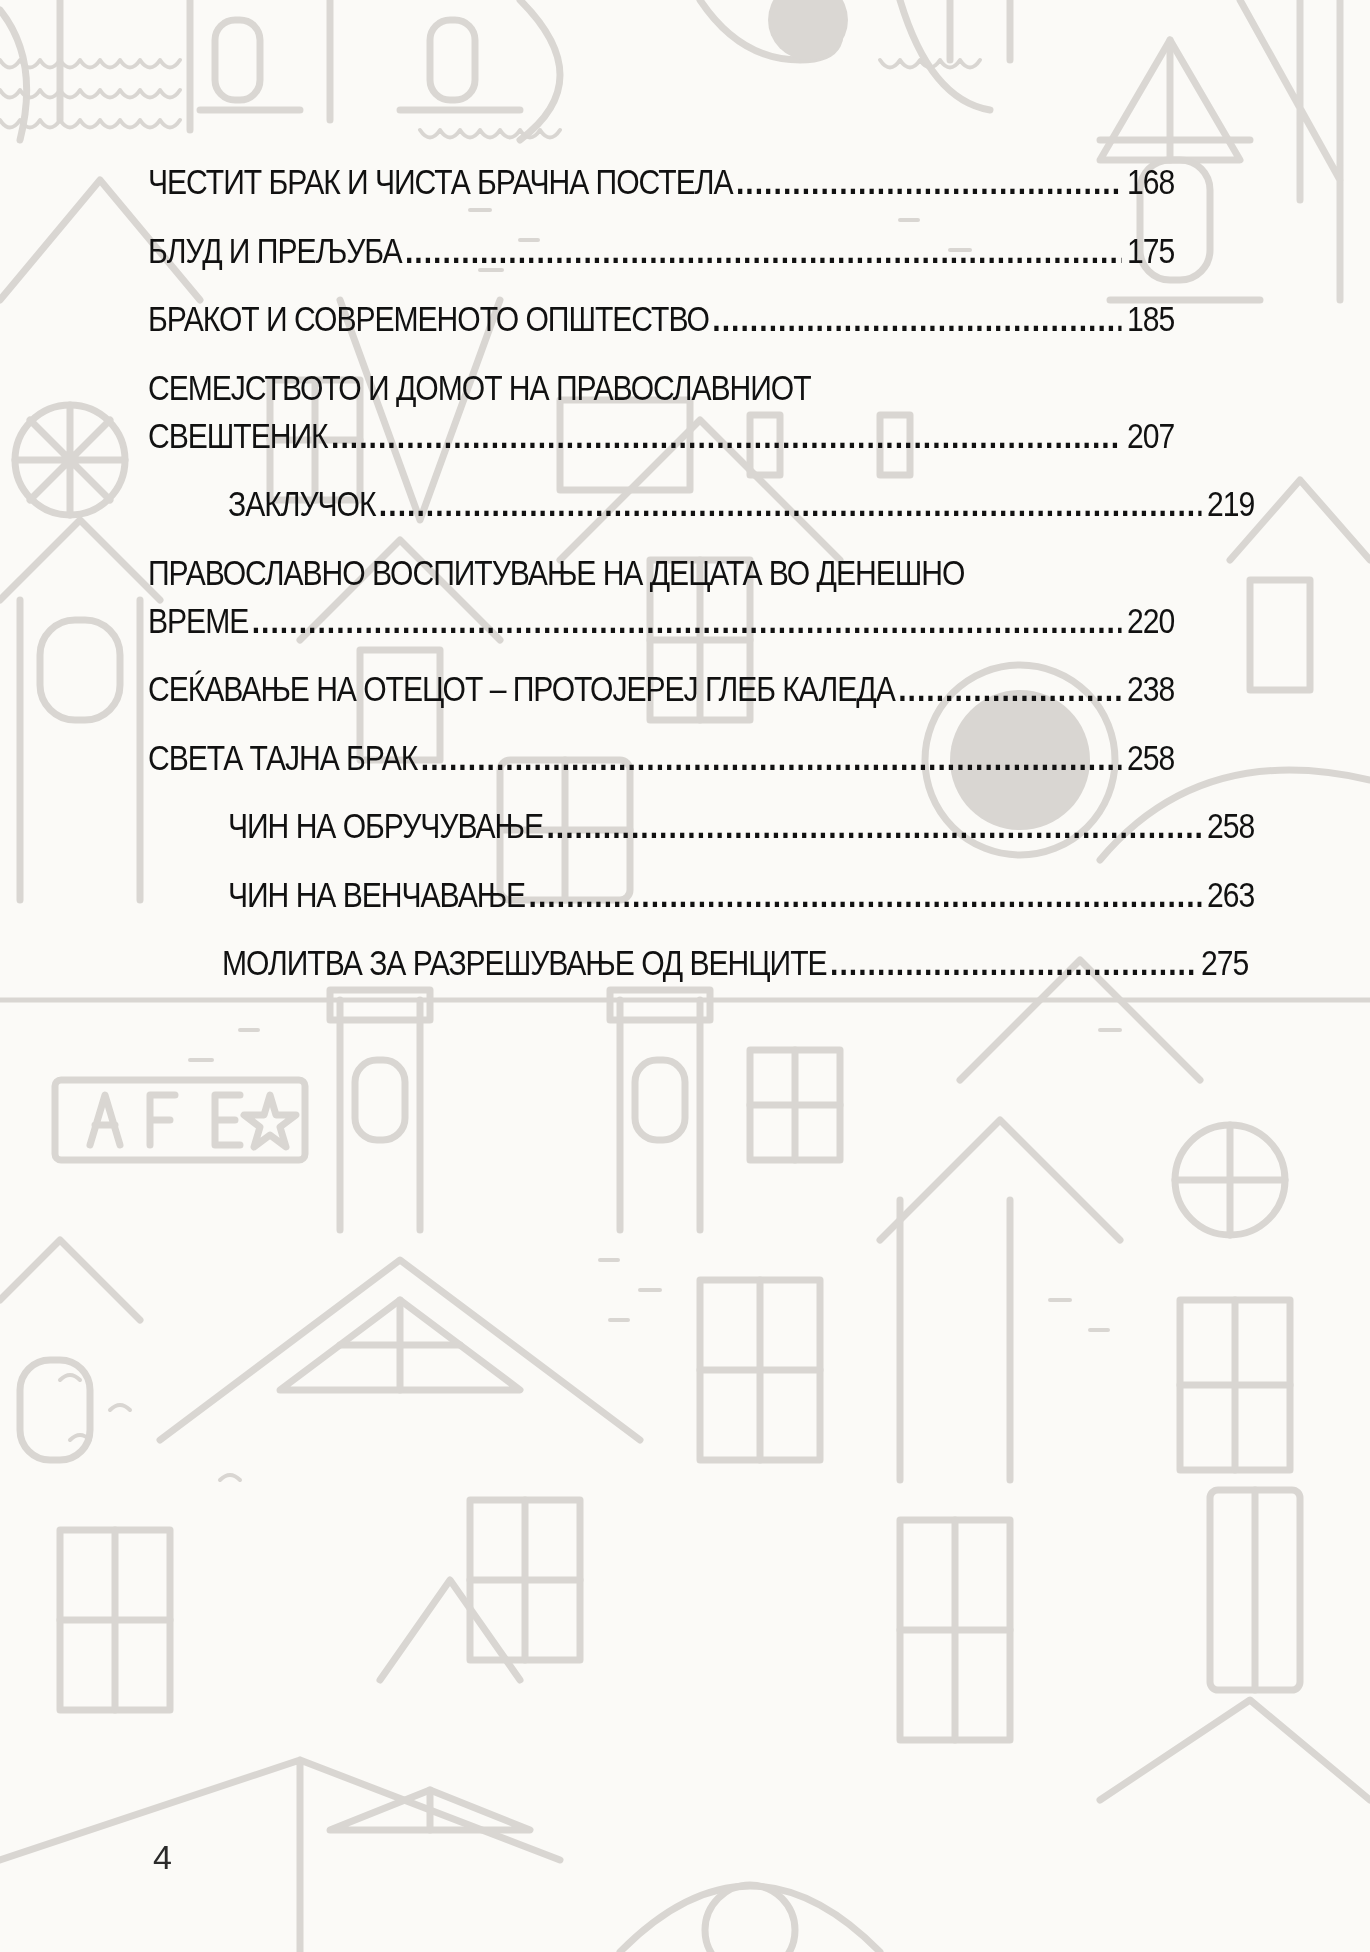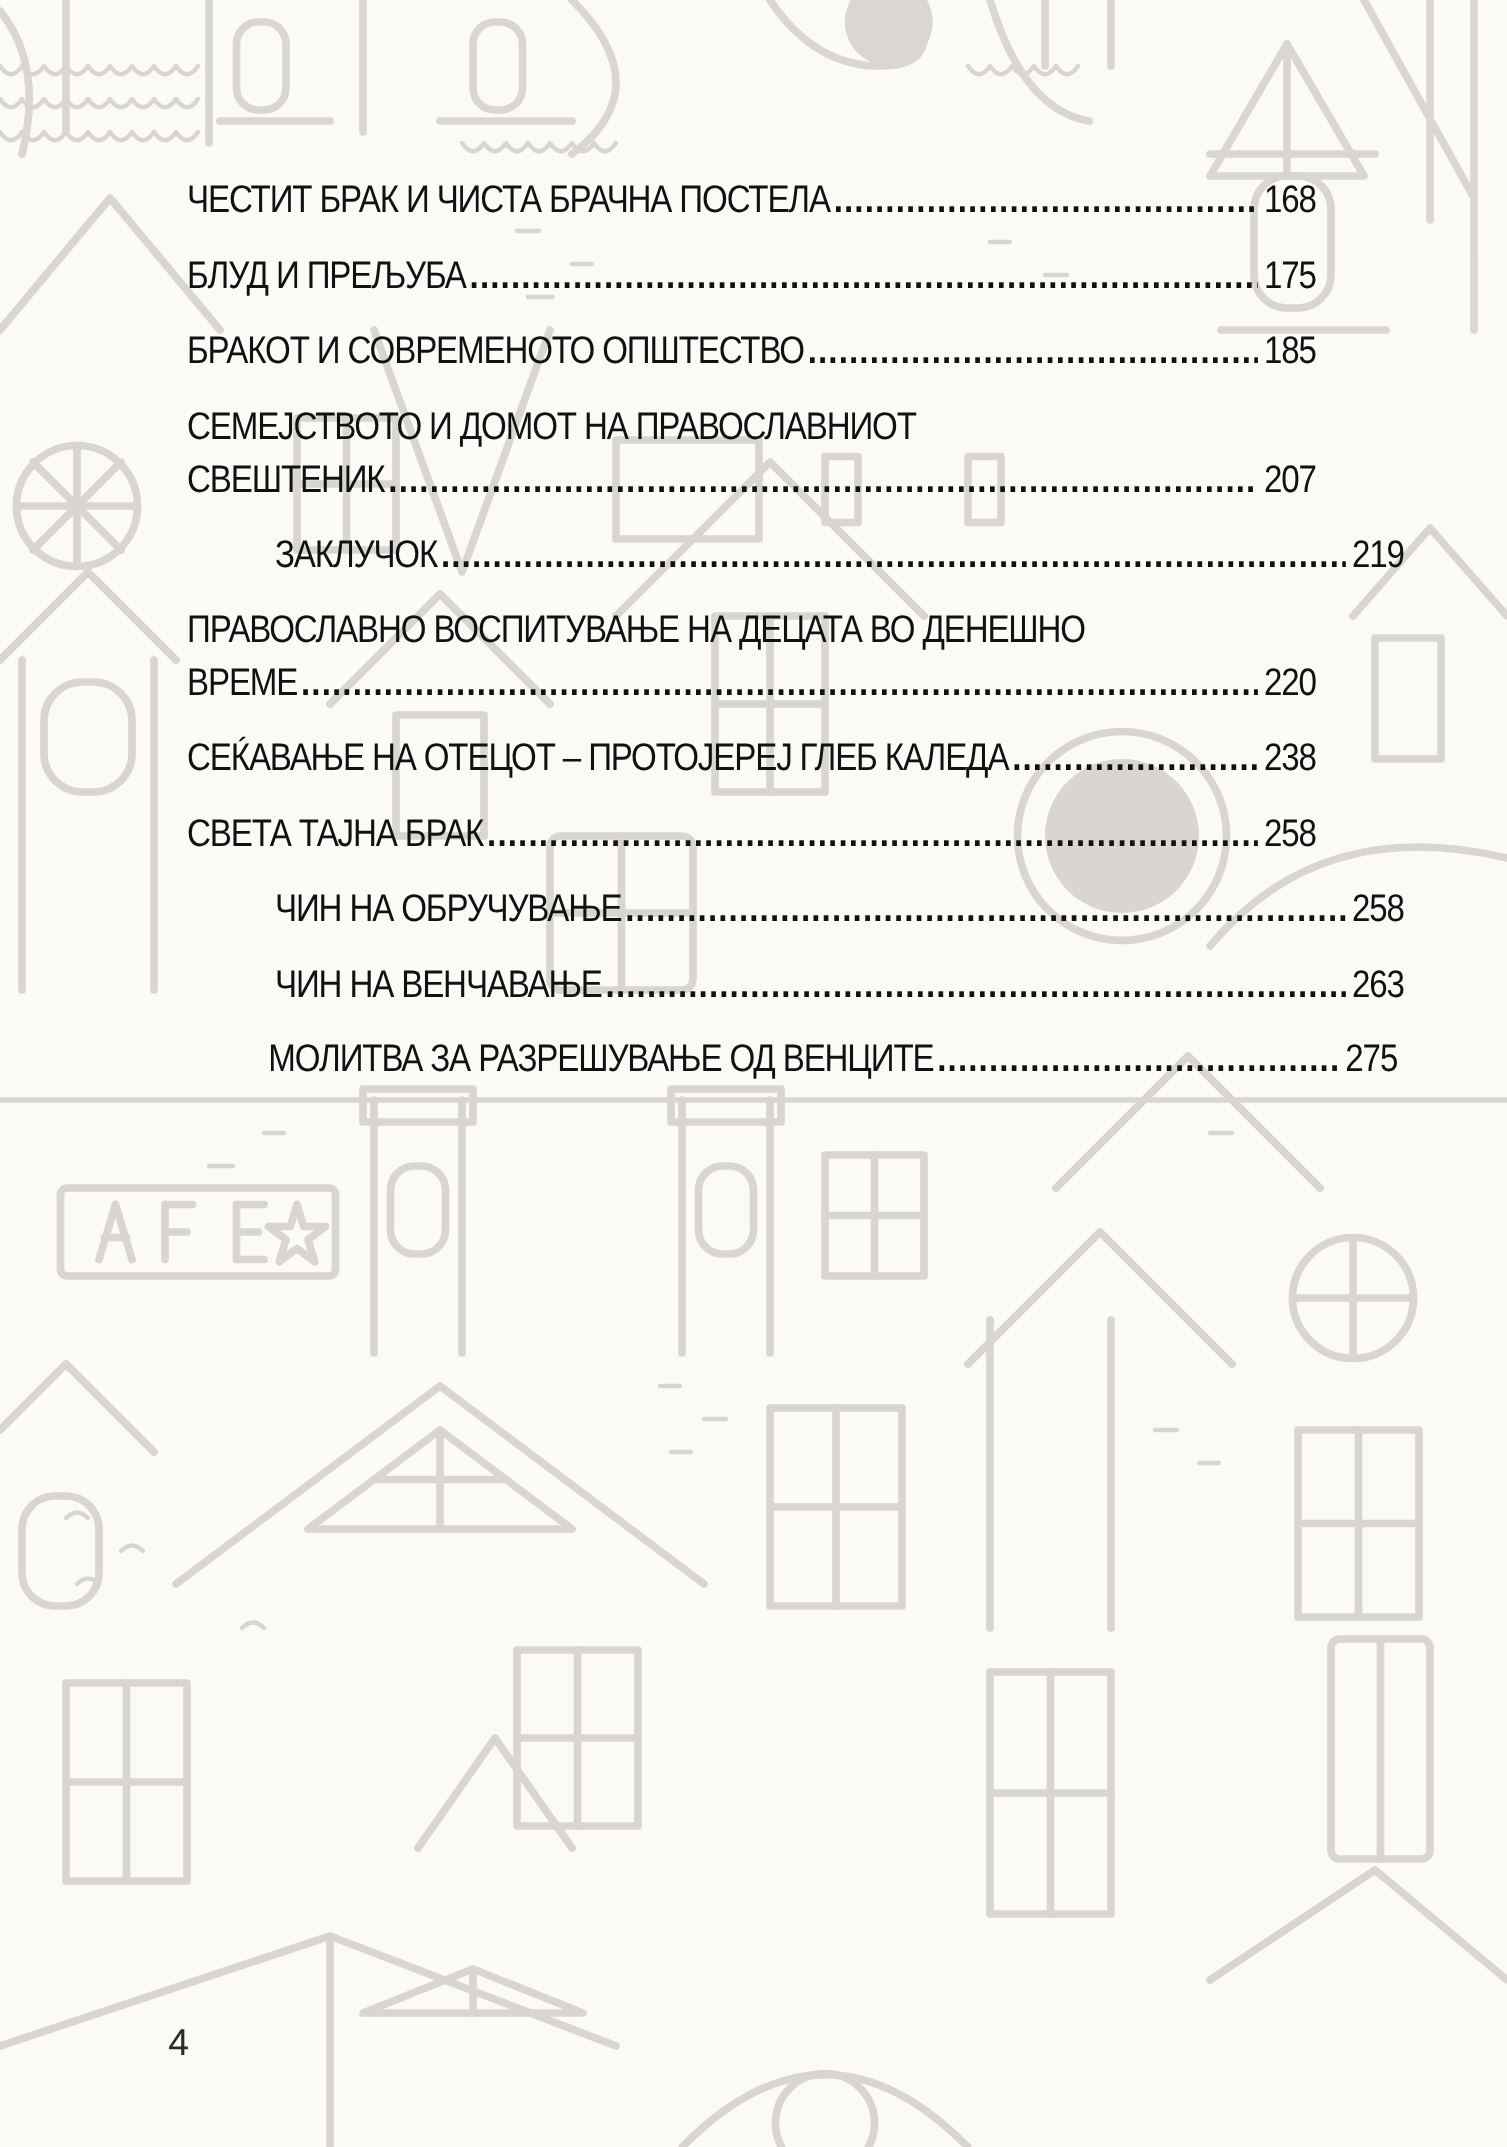--- a/index.html
+++ b/index.html
@@ -16,21 +16,21 @@
       color: #111111;
     }
     .bg-art {
       position: absolute;
       left: 0; top: 0;
       width: 1370px; height: 1952px;
       z-index: 0;
     }
     .toc {
       position: absolute;
-      left: 170px;
+      left: 148px;
       top: 158px;
       width: 1026px;
       z-index: 1;
     }
     .toc-entry {
       position: relative;
       font-size: 35px;
       line-height: 48px;
       letter-spacing: -1.2px;
       margin-bottom: 20.5px;

